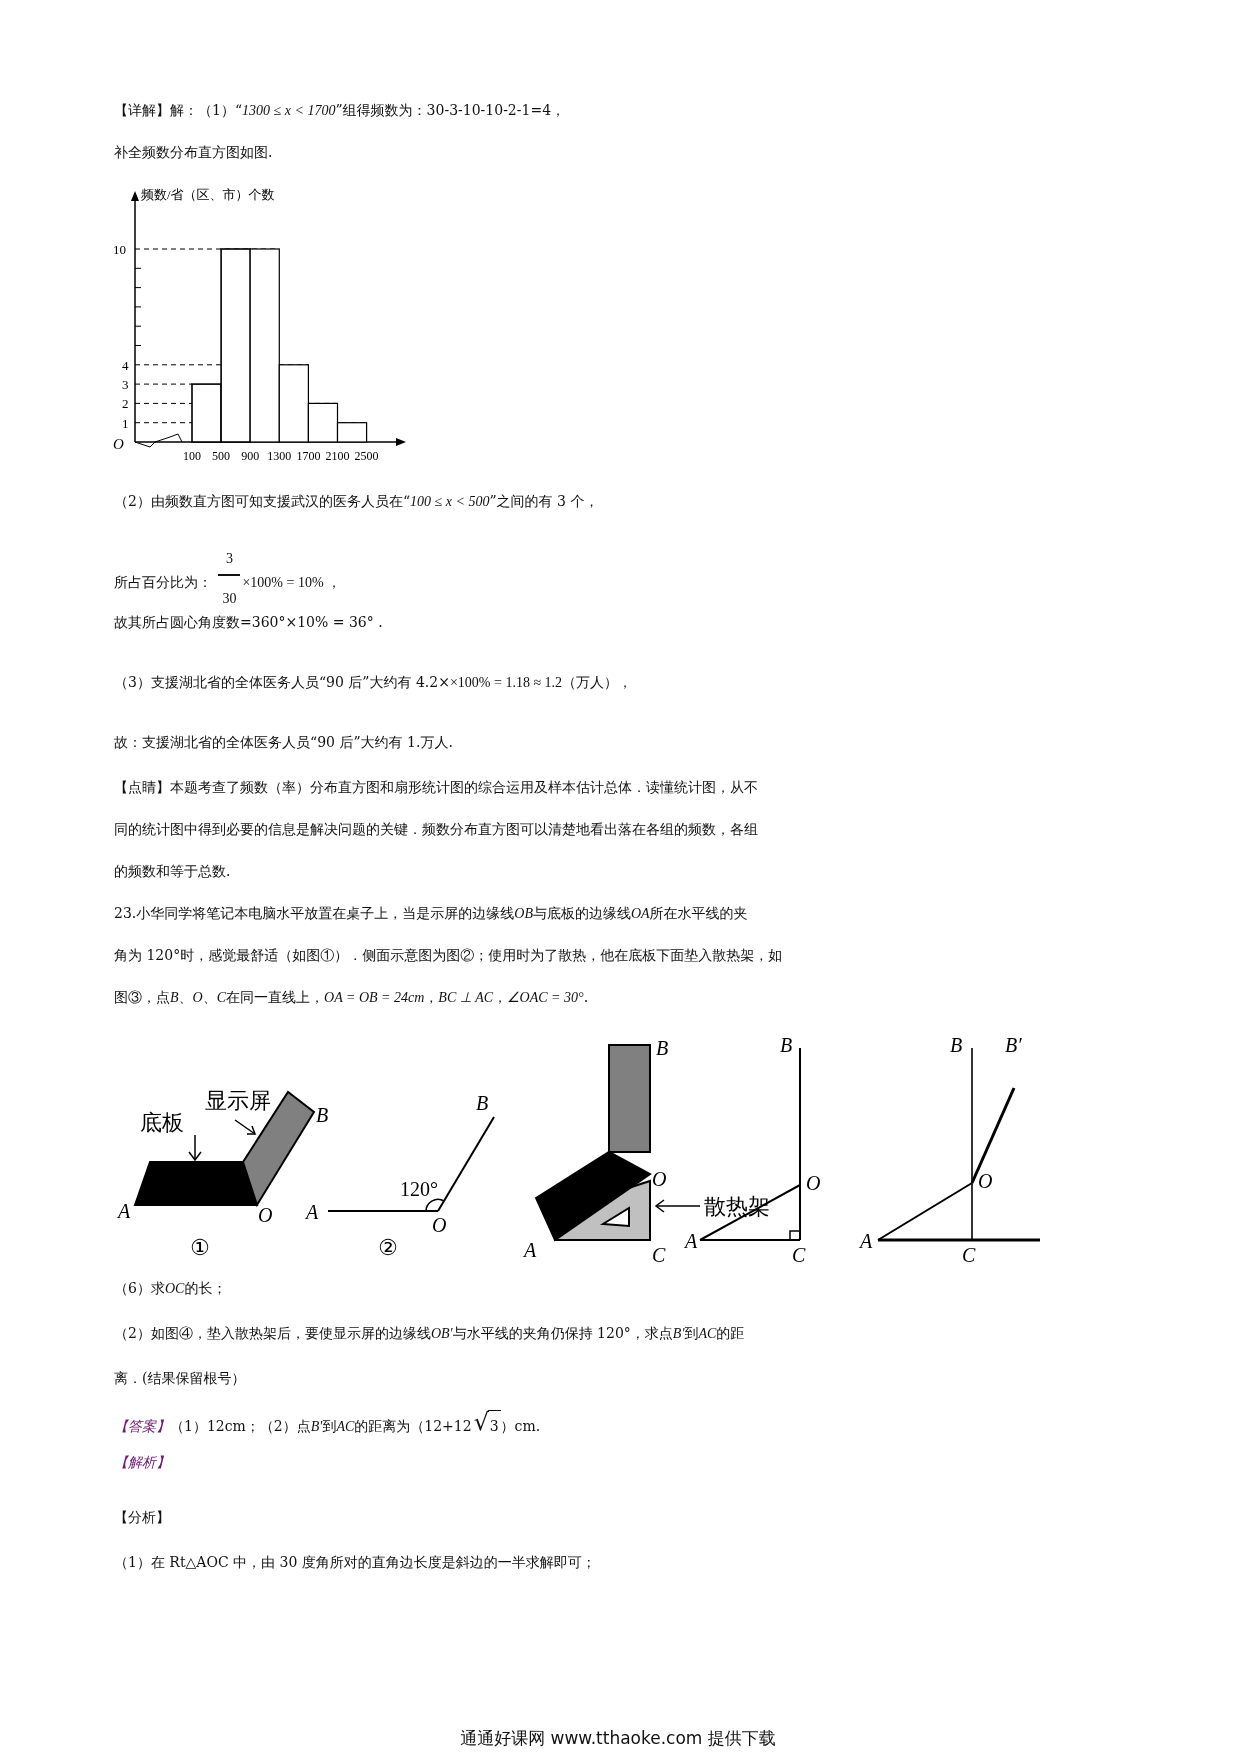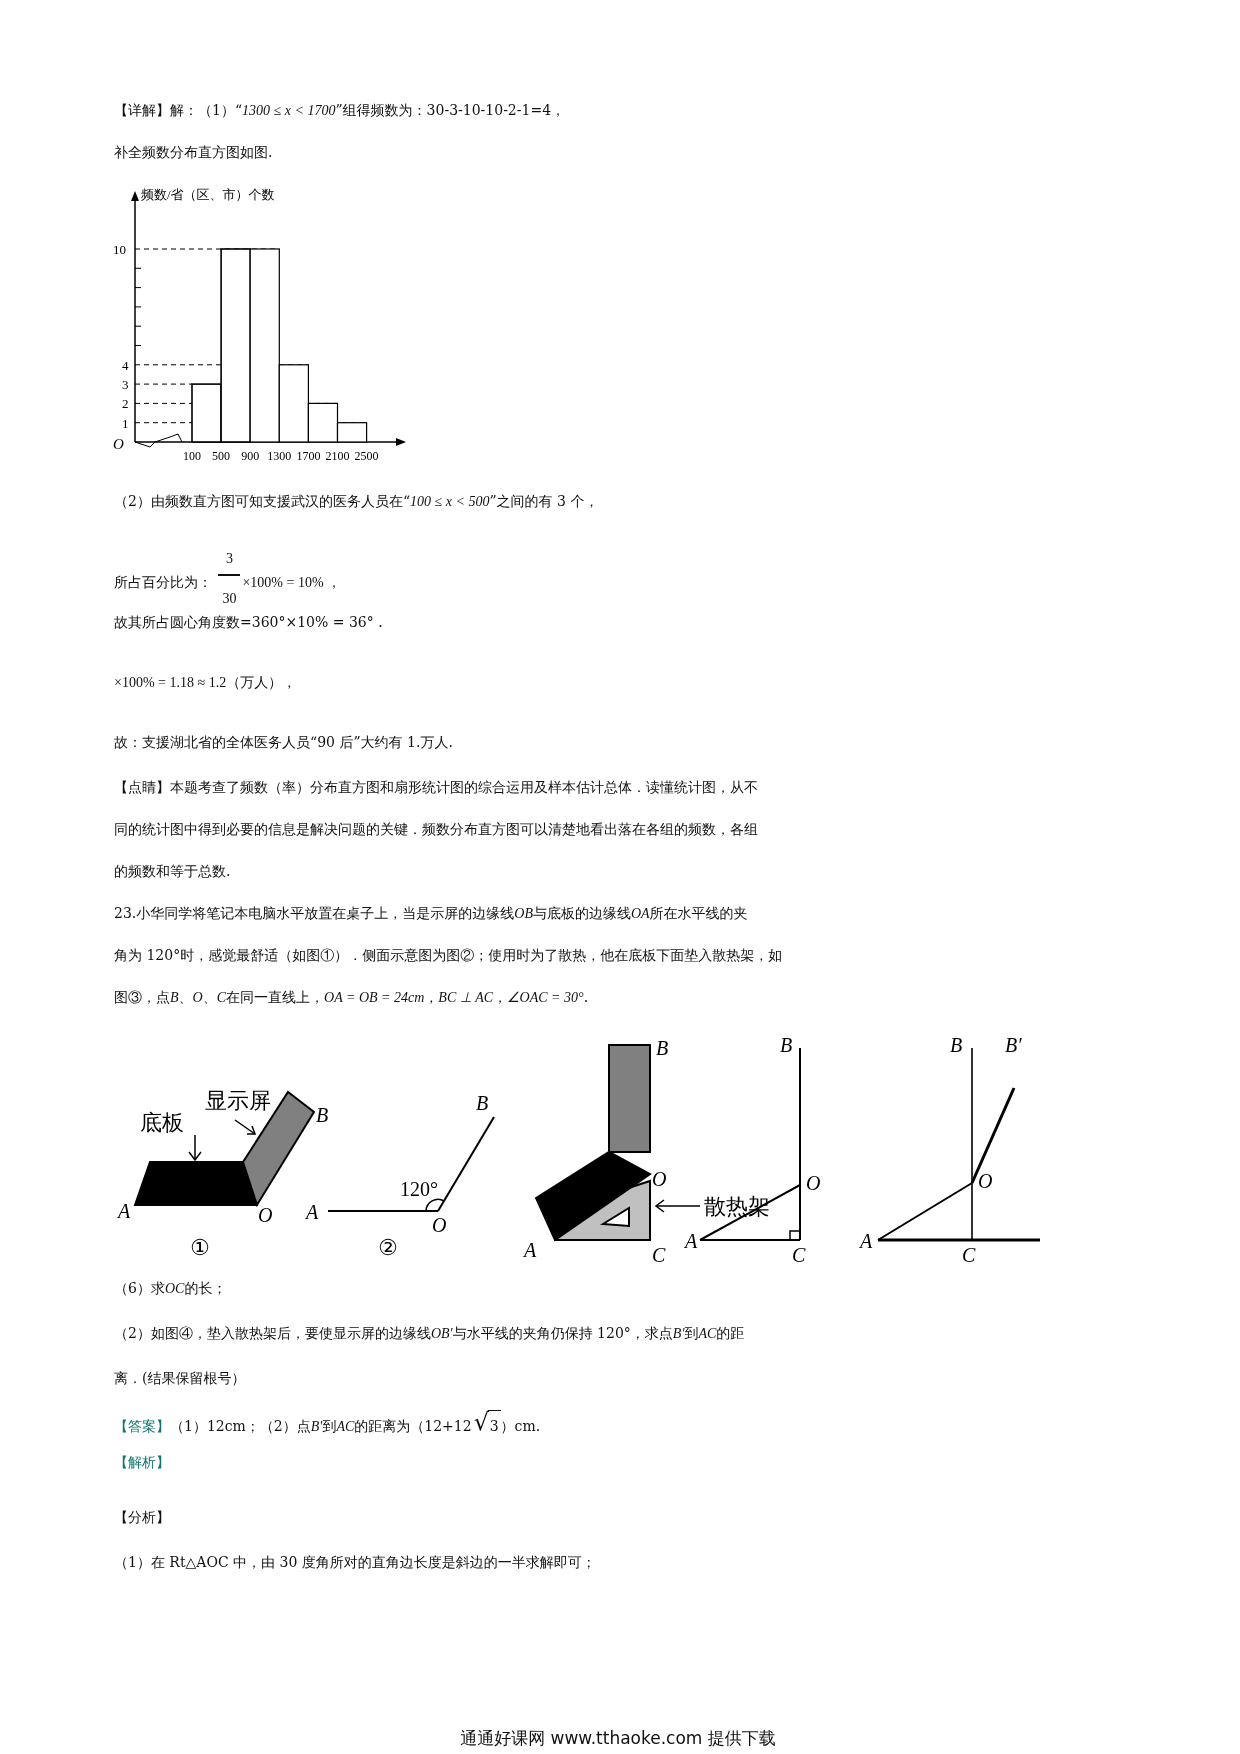--- a/index.html
+++ b/index.html
@@ -1,20 +1,20 @@
 <!DOCTYPE html>
 <html><head>
 <meta charset="utf-8">
 <style>
   html, body { margin:0; padding:0; background:#ffffff; }
   body { width:1240px; height:1754px; position:relative; overflow:hidden;
          font-family: "DejaVu Serif", "Liberation Serif", serif; color:#111; }
   .line { position:absolute; left:114px; font-size:14px; line-height:30px; white-space:nowrap; }
   .line .it { font-style:italic; font-family:"Liberation Serif", serif; }
-  .blue { color:#0f766e; }
+  .blue { color:#701a75;font-style:italic; }
   .num { font-family:"Liberation Serif", serif; }
   .frac { display:inline-block; vertical-align:middle; text-align:center; margin:0 2px; }
   .frac .n { display:block; border-bottom:2px solid #111; padding:0 4px; line-height:30px; font-family:"Liberation Serif", serif; }
   .frac .d { display:block; padding:8px 4px; line-height:30px; font-family:"Liberation Serif", serif; }
   .sqrt { display:inline-block; border-top:1.5px solid #111; padding:0 2px; margin-left:2px; position:relative; }
   .sqrt::before { content:"√"; position:absolute; left:-14px; top:-4px; font-size:24px; }
   svg text { font-family:"Liberation Serif", serif; }
   .cn { font-family:"DejaVu Sans", sans-serif; }
   .footer { position:absolute; left:0; width:1236px; top:1727px; text-align:center; font-size:17px;
             font-family:"DejaVu Sans", sans-serif; }
@@ -70,21 +70,21 @@
 <div class="line" style="top:486px;">
   <span>（2）由频数直方图可知支援武汉的医务人员在“</span><span class="it">100 ≤ x &lt; 500</span><span>”之间的有 3 个，</span>
 </div>
 <div class="line" style="top:544px; line-height:60px; height:64px;">
   <span>所占百分比为：</span>
   <span class="frac"><span class="n">3</span><span class="d">30</span></span><span class="num">×100% = 10% ，</span>
 </div>
 <div class="line" style="top:607px;">故其所占圆心角度数=360°×10% = 36° .</div>
 
 <div class="line" style="top:652px; line-height:60px; height:64px;">
-  <span class="num">×100% = 1.18 ≈ 1.2（万人），</span>
+  <span>（3）支援湖北省的全体医务人员“90 后”大约有 4.2×</span><span class="num">×100% = 1.18 ≈ 1.2（万人），</span>
 </div>
 <div class="line" style="top:727px;">故：支援湖北省的全体医务人员“90 后”大约有 1.万人.</div>
 
 <div class="line" style="top:772px;">
   <span>【点睛】</span><span>本题考查了频数（率）分布直方图和扇形统计图的综合运用及样本估计总体．读懂统计图，从不</span>
 </div>
 <div class="line" style="top:814px;">同的统计图中得到必要的信息是解决问题的关键．频数分布直方图可以清楚地看出落在各组的频数，各组</div>
 <div class="line" style="top:856px;">的频数和等于总数.</div>
 
 <div class="line" style="top:898px;">

